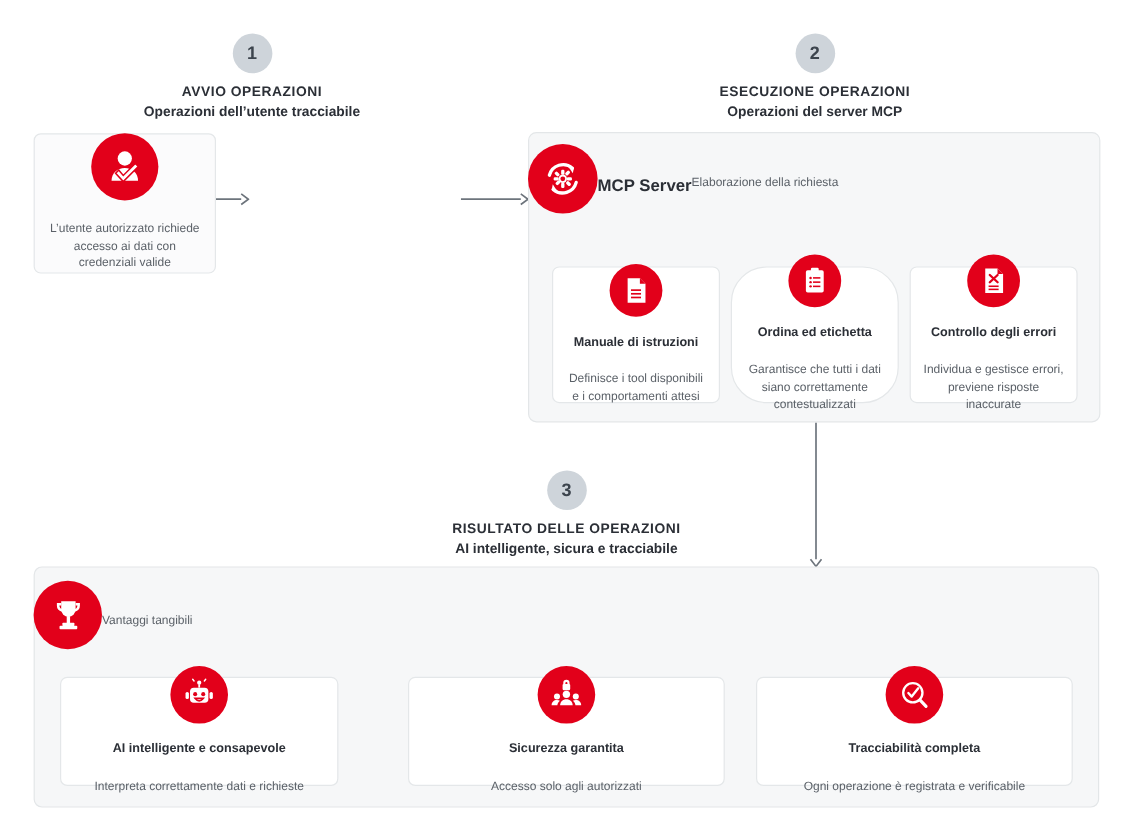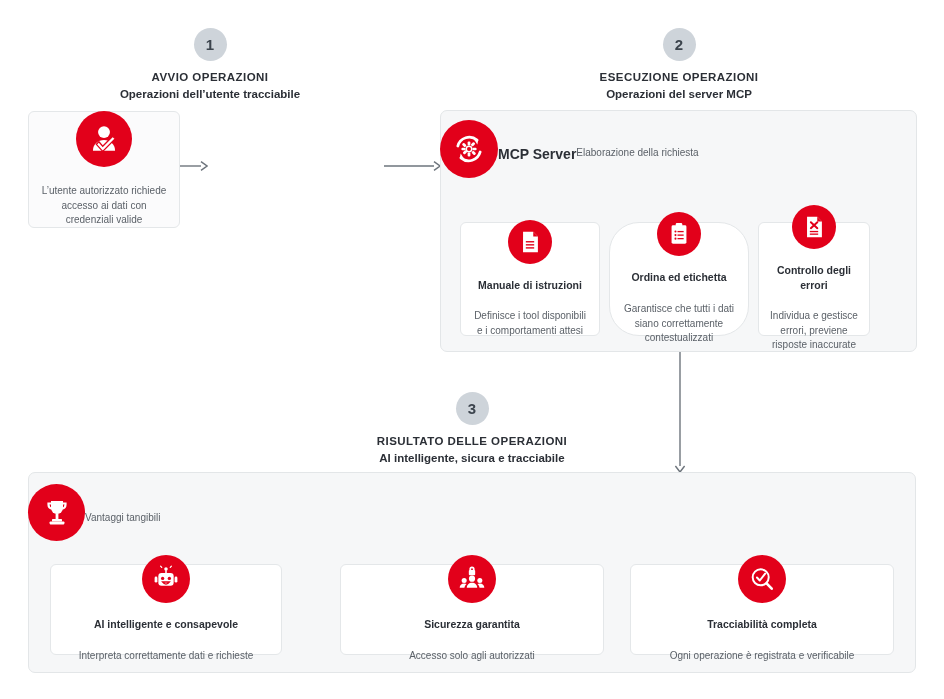--- a/index.html
+++ b/index.html
@@ -189,21 +189,21 @@
             <rect x="12.4" y="14.5" width="6.6" height="1.4"></rect>
           <circle cx="10.2" cy="19" r="1.1"></circle>
             <rect x="12.4" y="18.3" width="6.6" height="1.4"></rect>
         </g>
       </svg>
     </span>
     <div class="card-title">Ordina ed etichetta</div>
     <div class="card-desc">Garantisce che tutti i dati siano correttamente contestualizzati</div>
   </div>
 
-  <div class="card white" style="left:758px; top:222px; width:112px; height:114px;">
+  <div class="card white" style="left:758px; top:222px; width:140px; height:114px;">
     <span class="ico" style="width:44px;height:44px;">
       <svg width="26" height="26" viewBox="0 0 28 28" fill="#ffffff">
         <path d="M6.5 3h11l5 5v17h-16z"></path>
         <path d="M17.5 3v5h5" fill="#e2001a"></path>
         <g stroke="#e2001a" stroke-width="2.1" stroke-linecap="round">
           <line x1="10.6" y1="8.8" x2="17.6" y2="15.3"></line>
           <line x1="17.6" y1="8.8" x2="10.6" y2="15.3"></line>
         </g>
         <g fill="#e2001a">
           <rect x="9.5" y="18.2" width="9" height="1.4"></rect>

